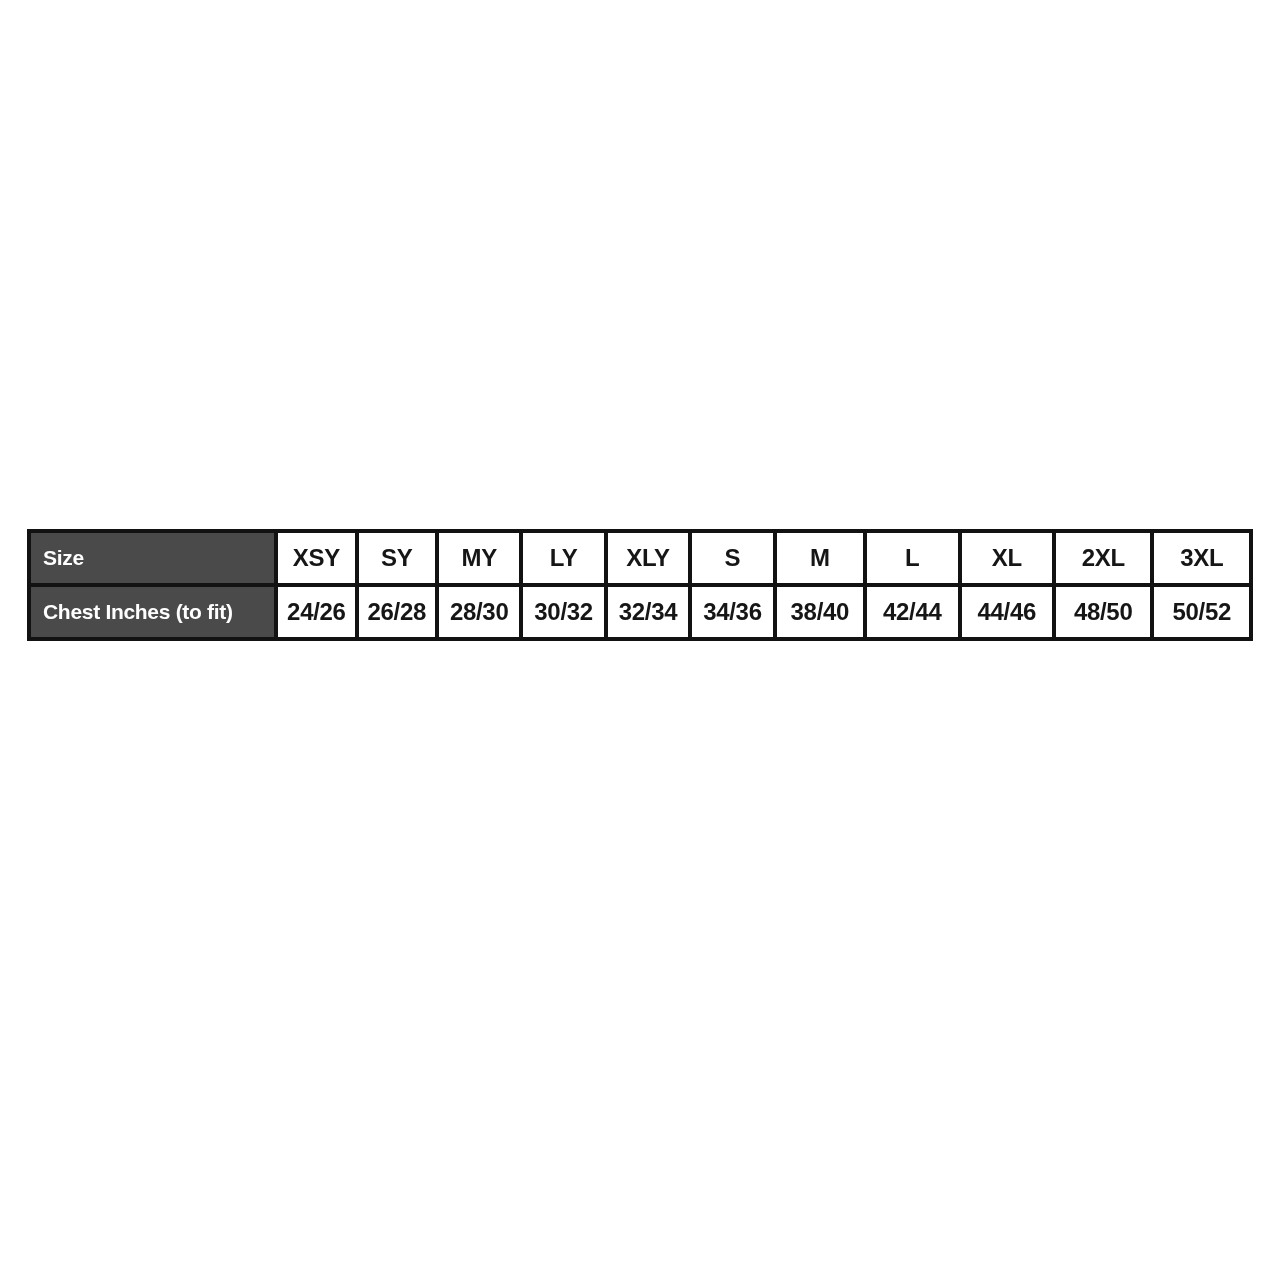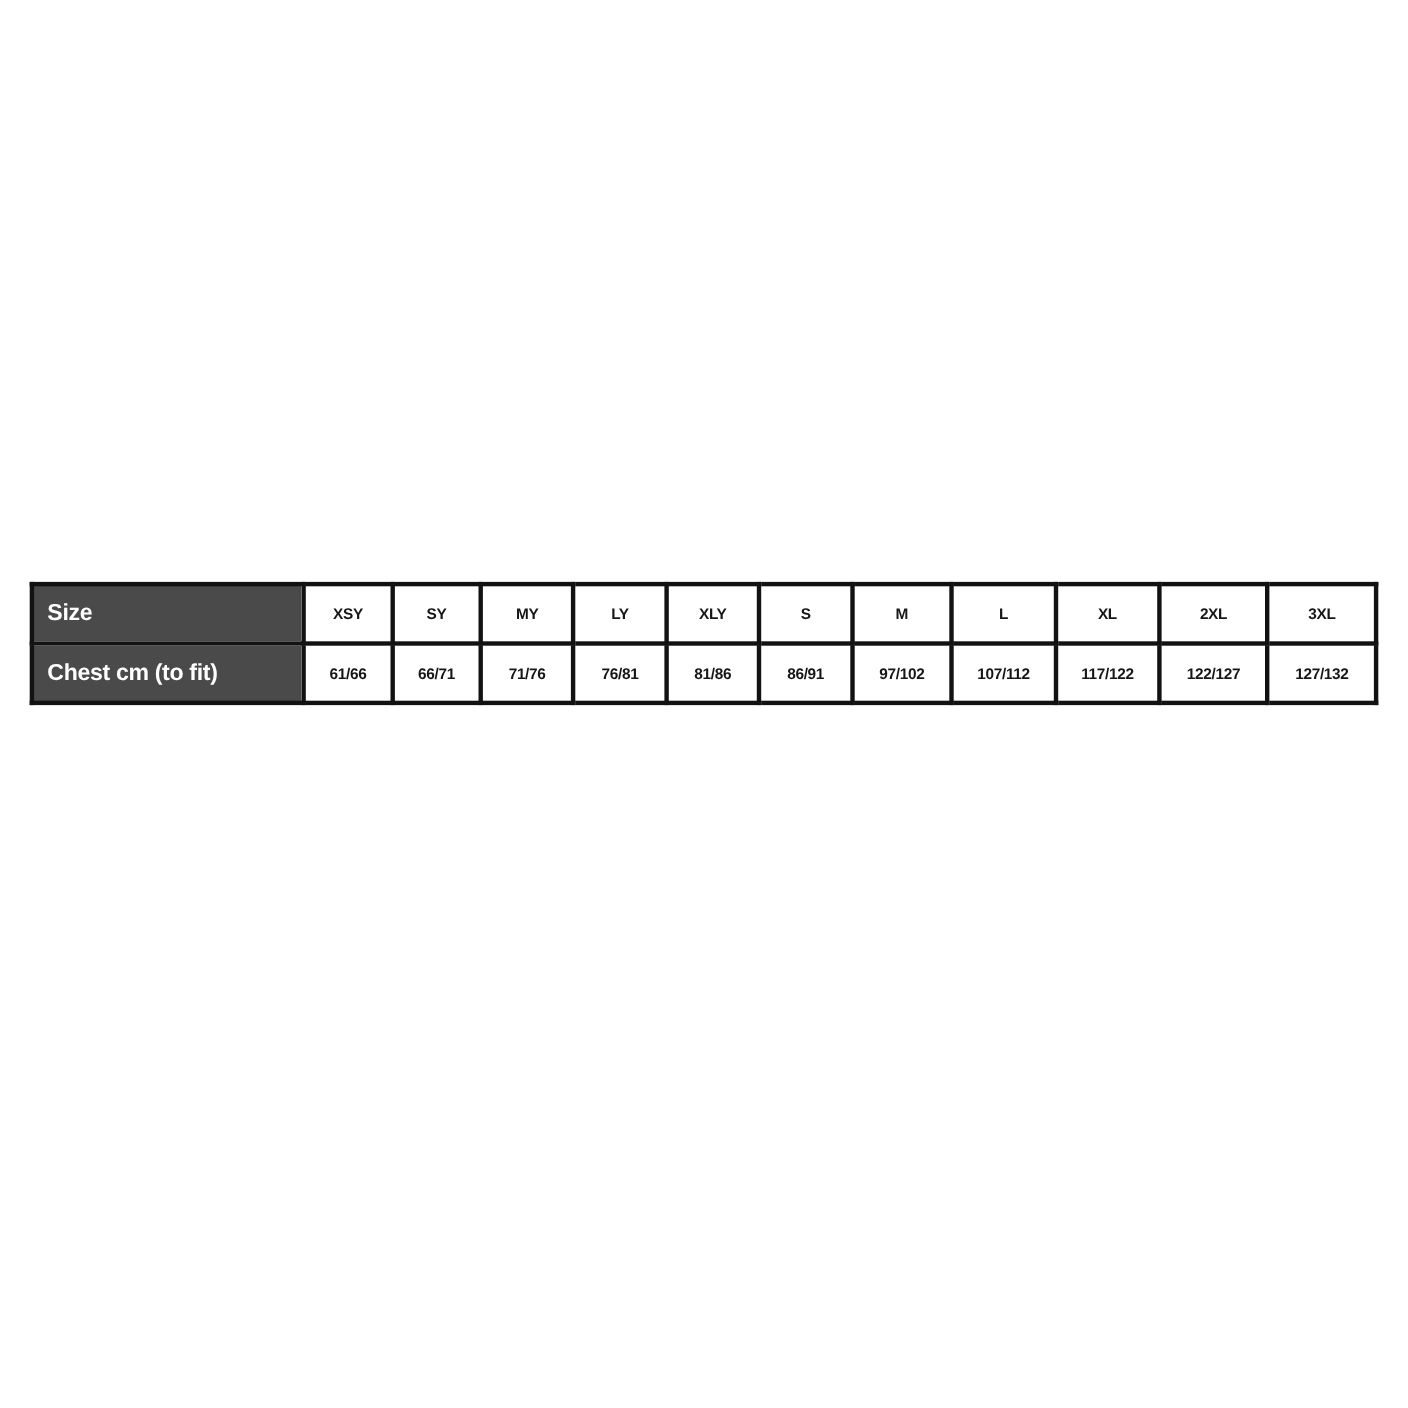--- a/index.html
+++ b/index.html
@@ -22,21 +22,21 @@
   table.size-chart {
     border-collapse: collapse;
     table-layout: fixed;
     width: 1226px;
   }
   table.size-chart th,
   table.size-chart td {
     border: 4px solid #121212;
     height: 50px;
     font-weight: bold;
-    font-size: 14px;
+    font-size: 24px;
     letter-spacing: -0.3px;
     overflow: hidden;
     white-space: nowrap;
   }
   table.size-chart th.row-label {
     background: #4a4a4a;
     color: #ffffff;
     text-align: left;
     padding: 0 10px 0 12px;
     font-size: 21px;
@@ -88,28 +88,28 @@
         <td>LY</td>
         <td>XLY</td>
         <td>S</td>
         <td>M</td>
         <td>L</td>
         <td>XL</td>
         <td>2XL</td>
         <td>3XL</td>
       </tr>
       <tr>
-        <th class="row-label">Chest cm (to fit)</th>
-        <td>61/66</td>
-        <td>66/71</td>
-        <td>71/76</td>
-        <td>76/81</td>
-        <td>81/86</td>
-        <td>86/91</td>
-        <td>97/102</td>
-        <td>107/112</td>
-        <td>117/122</td>
-        <td>122/127</td>
-        <td>127/132</td>
+        <th class="row-label">Chest Inches (to fit)</th>
+        <td>24/26</td>
+        <td>26/28</td>
+        <td>28/30</td>
+        <td>30/32</td>
+        <td>32/34</td>
+        <td>34/36</td>
+        <td>38/40</td>
+        <td>42/44</td>
+        <td>44/46</td>
+        <td>48/50</td>
+        <td>50/52</td>
       </tr>
     </tbody>
   </table>
 </div>
 
 </body></html>

